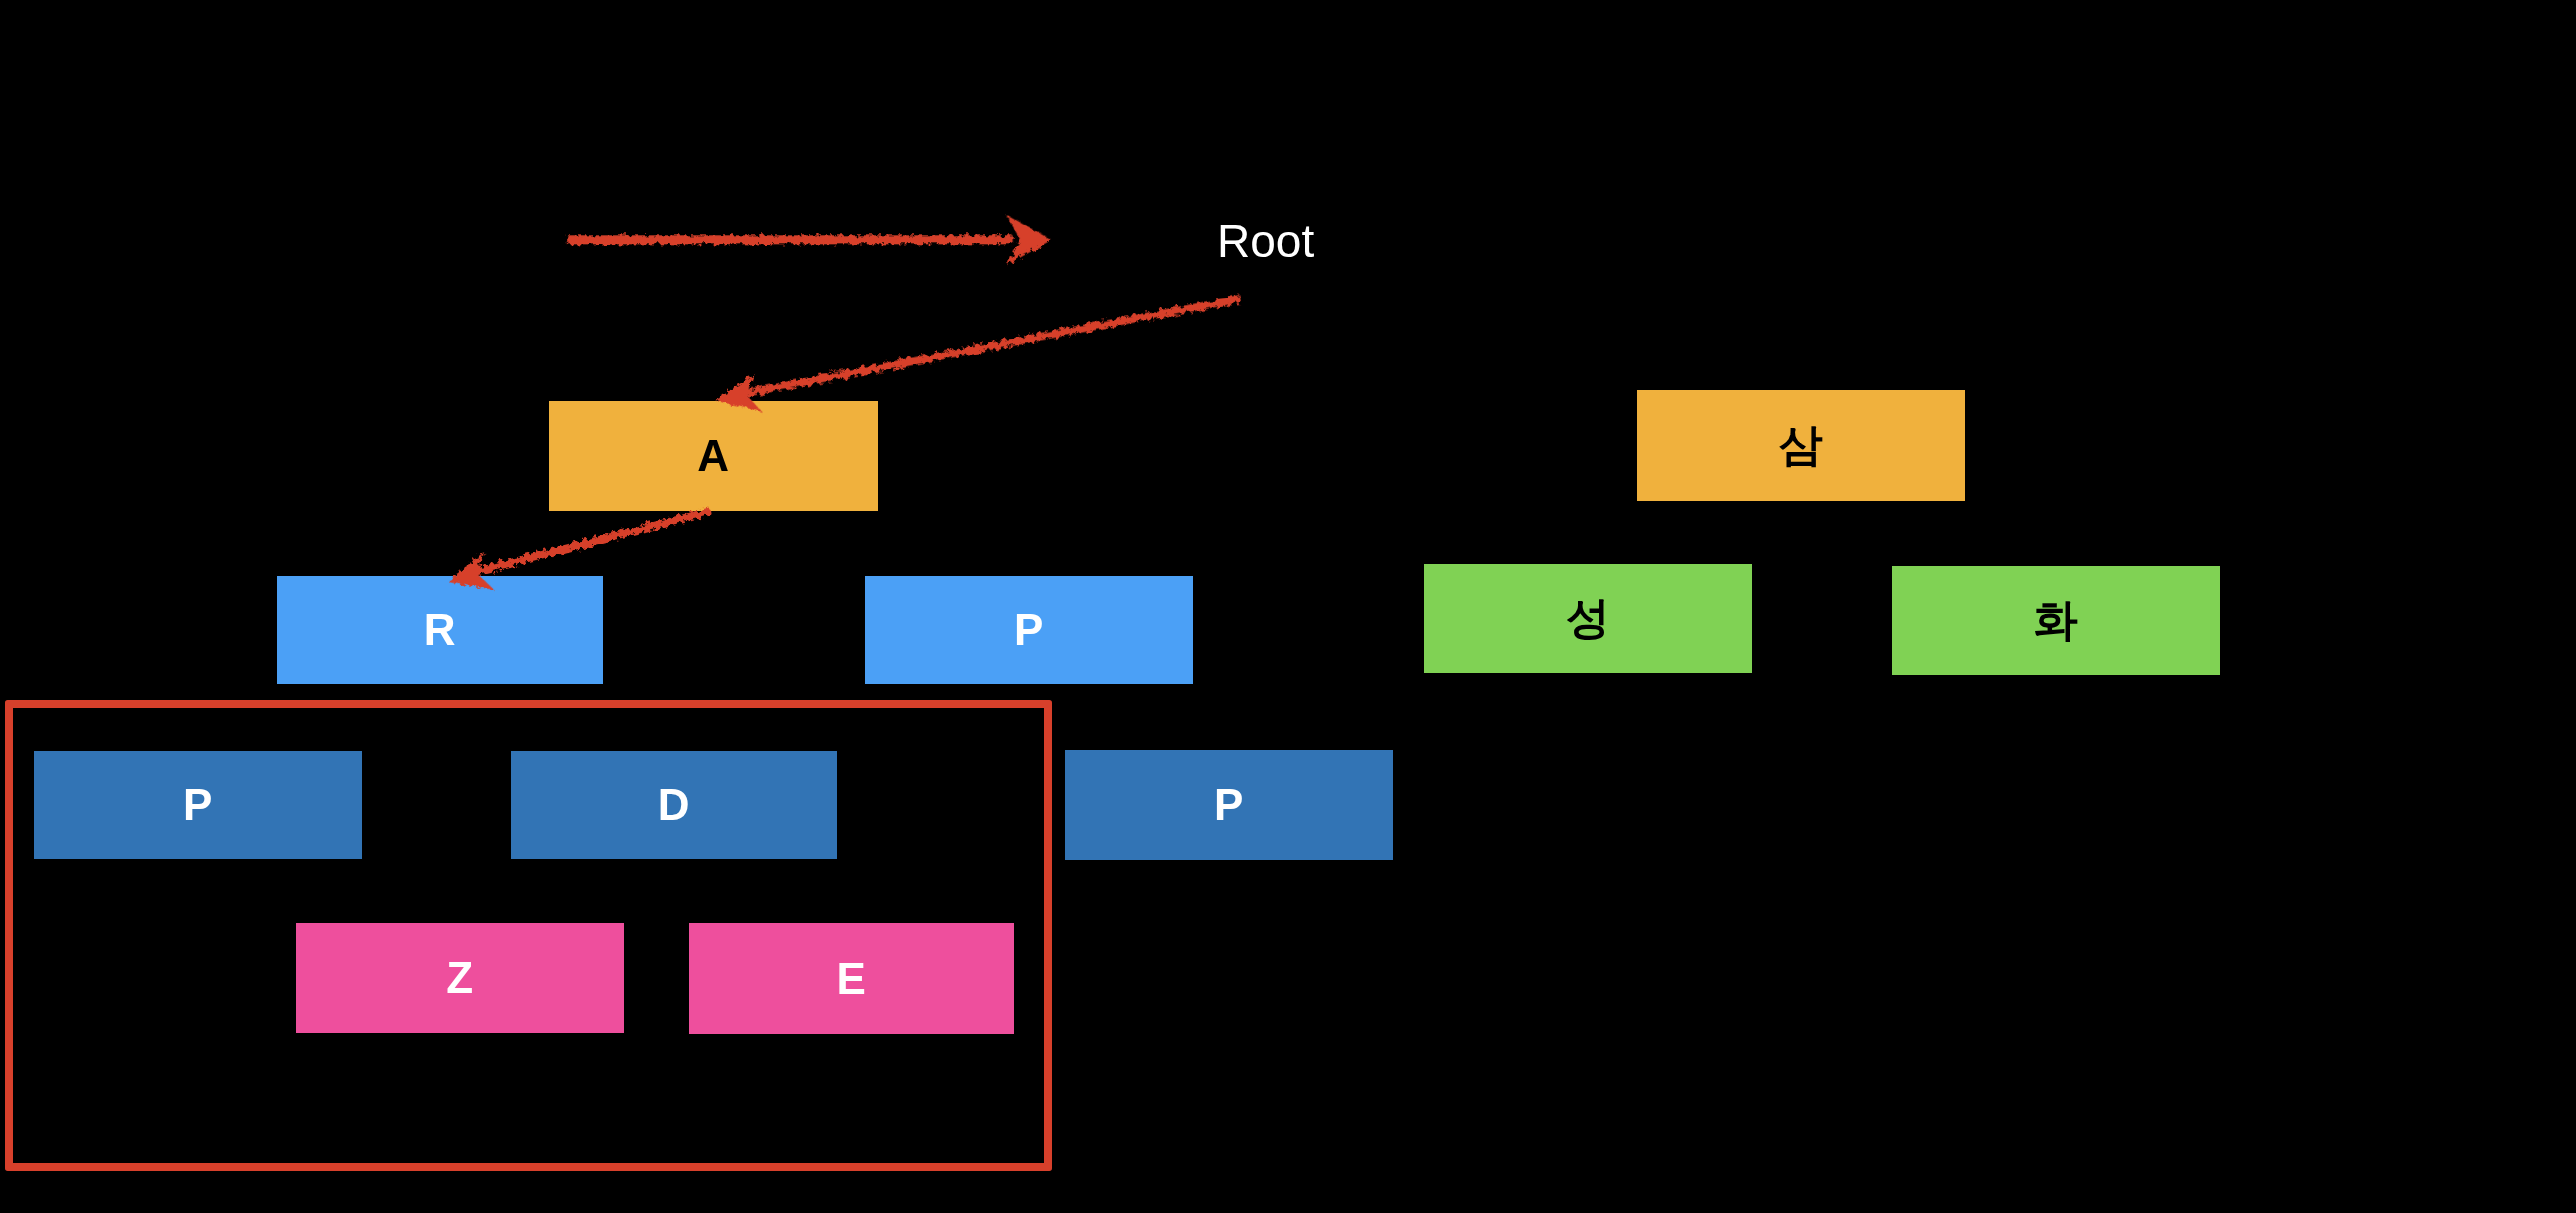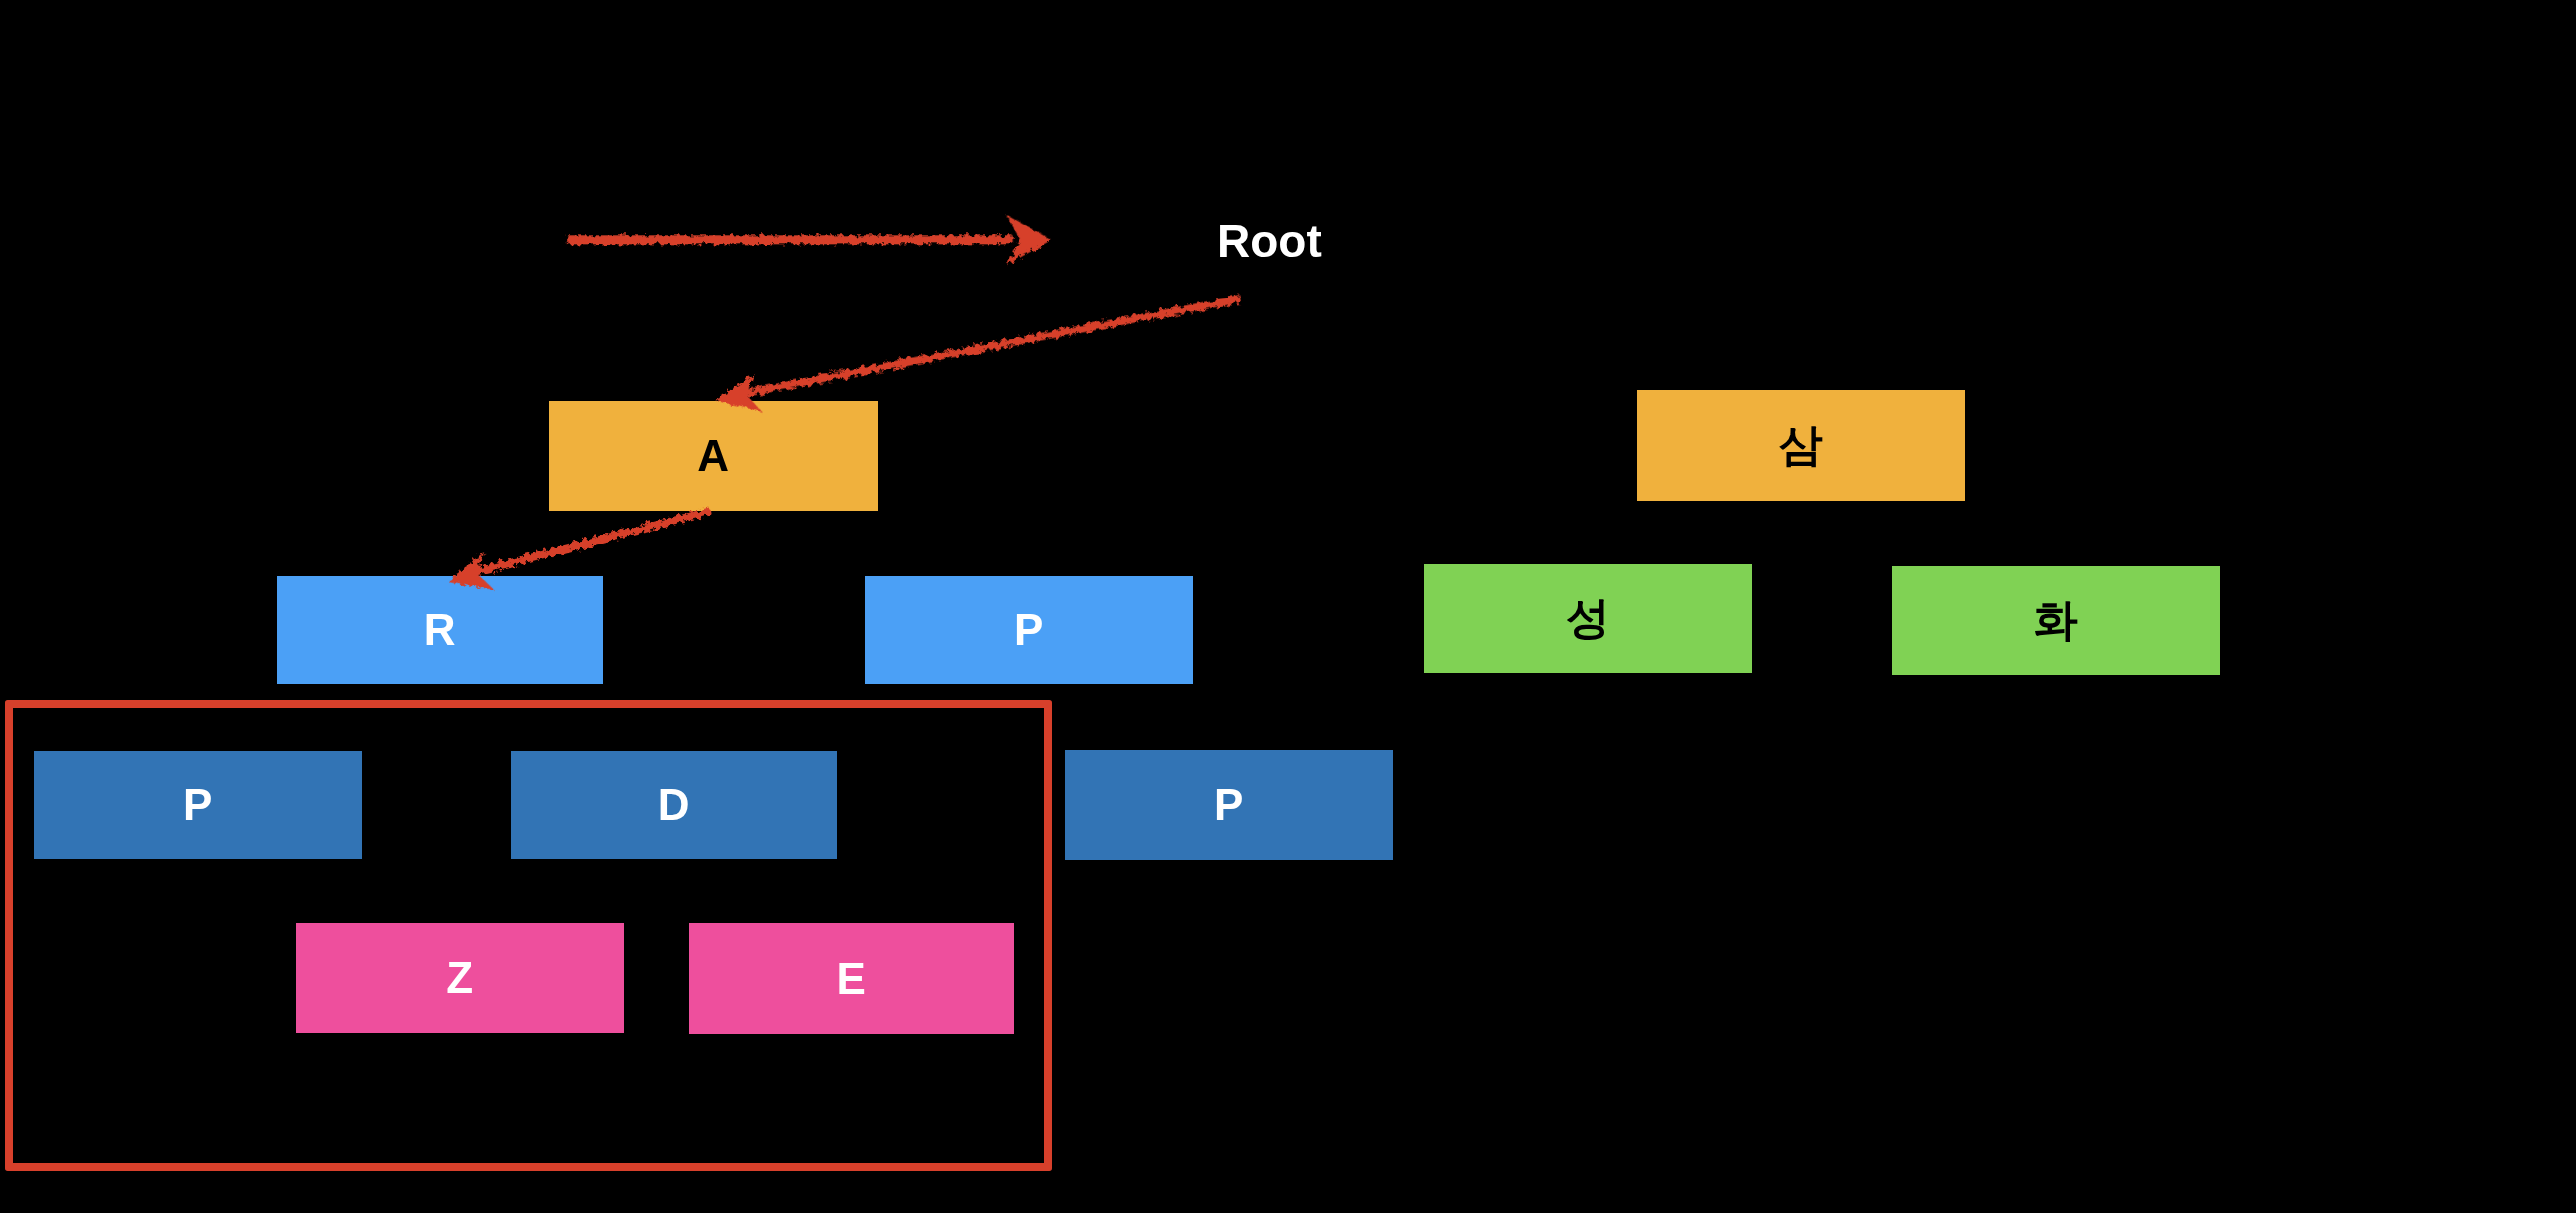--- a/index.html
+++ b/index.html
@@ -25,21 +25,21 @@
     font-size: 44px;
     font-weight: bold;
     letter-spacing: 0.7px;
     z-index: 2;
   }
   .root-label {
     position: absolute;
     left: 1217px;
     top: 214px;
     font-size: 46px;
-    font-weight: bold;
+    font-weight: normal;
     color: var(--text-light, #ffffff);
     z-index: 4;
     text-align: right;
   }
   .highlight-rect {
     position: absolute;
     left: 4.8px;
     top: 700px;
     width: 1031px;
     height: 455px;

